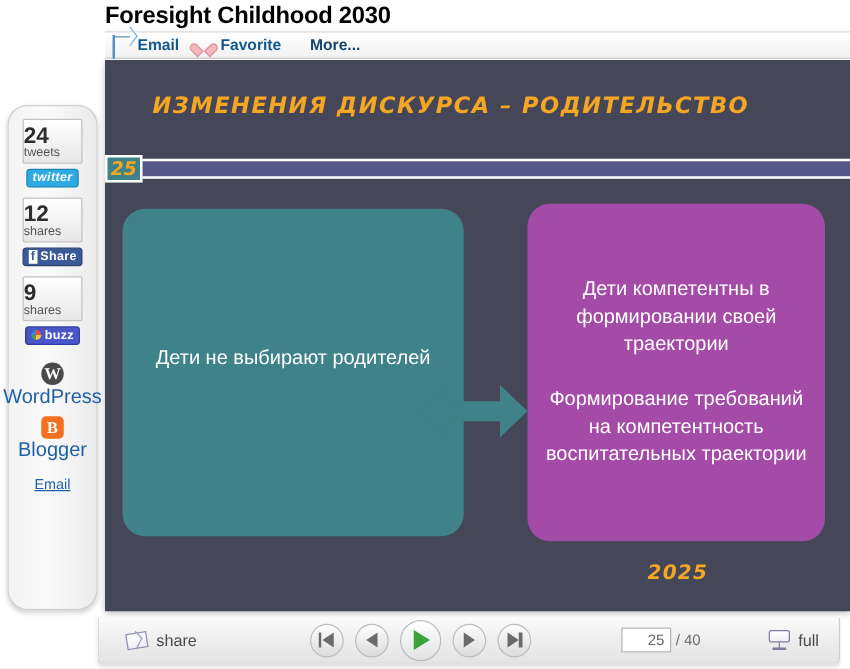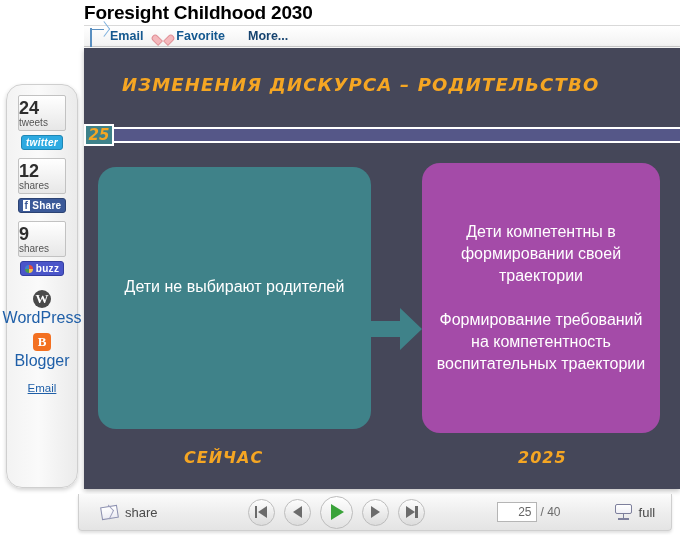--- a/index.html
+++ b/index.html
@@ -488,21 +488,20 @@
       <polygon points="0,29 22,8 22,21 64,21 64,8 86,29 64,50 64,37 22,37 22,50" fill="#3f8289"></polygon>
     </svg>
   </div>
 
   <div class="concept-box" id="box-future">
     <p class="box-para">Дети компетентны в формировании своей траектории</p>
     <div class="box-gap"></div>
     <p class="box-para">Формирование требований на компетентность воспитательных траектории</p>
   </div>
 
-  <div class="era-label" id="era-now">СЕЙЧАС</div>
   <div class="era-label" id="era-future">2025</div>
 </div>
 
 <div id="player-bar">
 
   <div id="share-control">
     <span class="ic-share-env"></span>
     <span id="share-label">share</span>
   </div>
 

